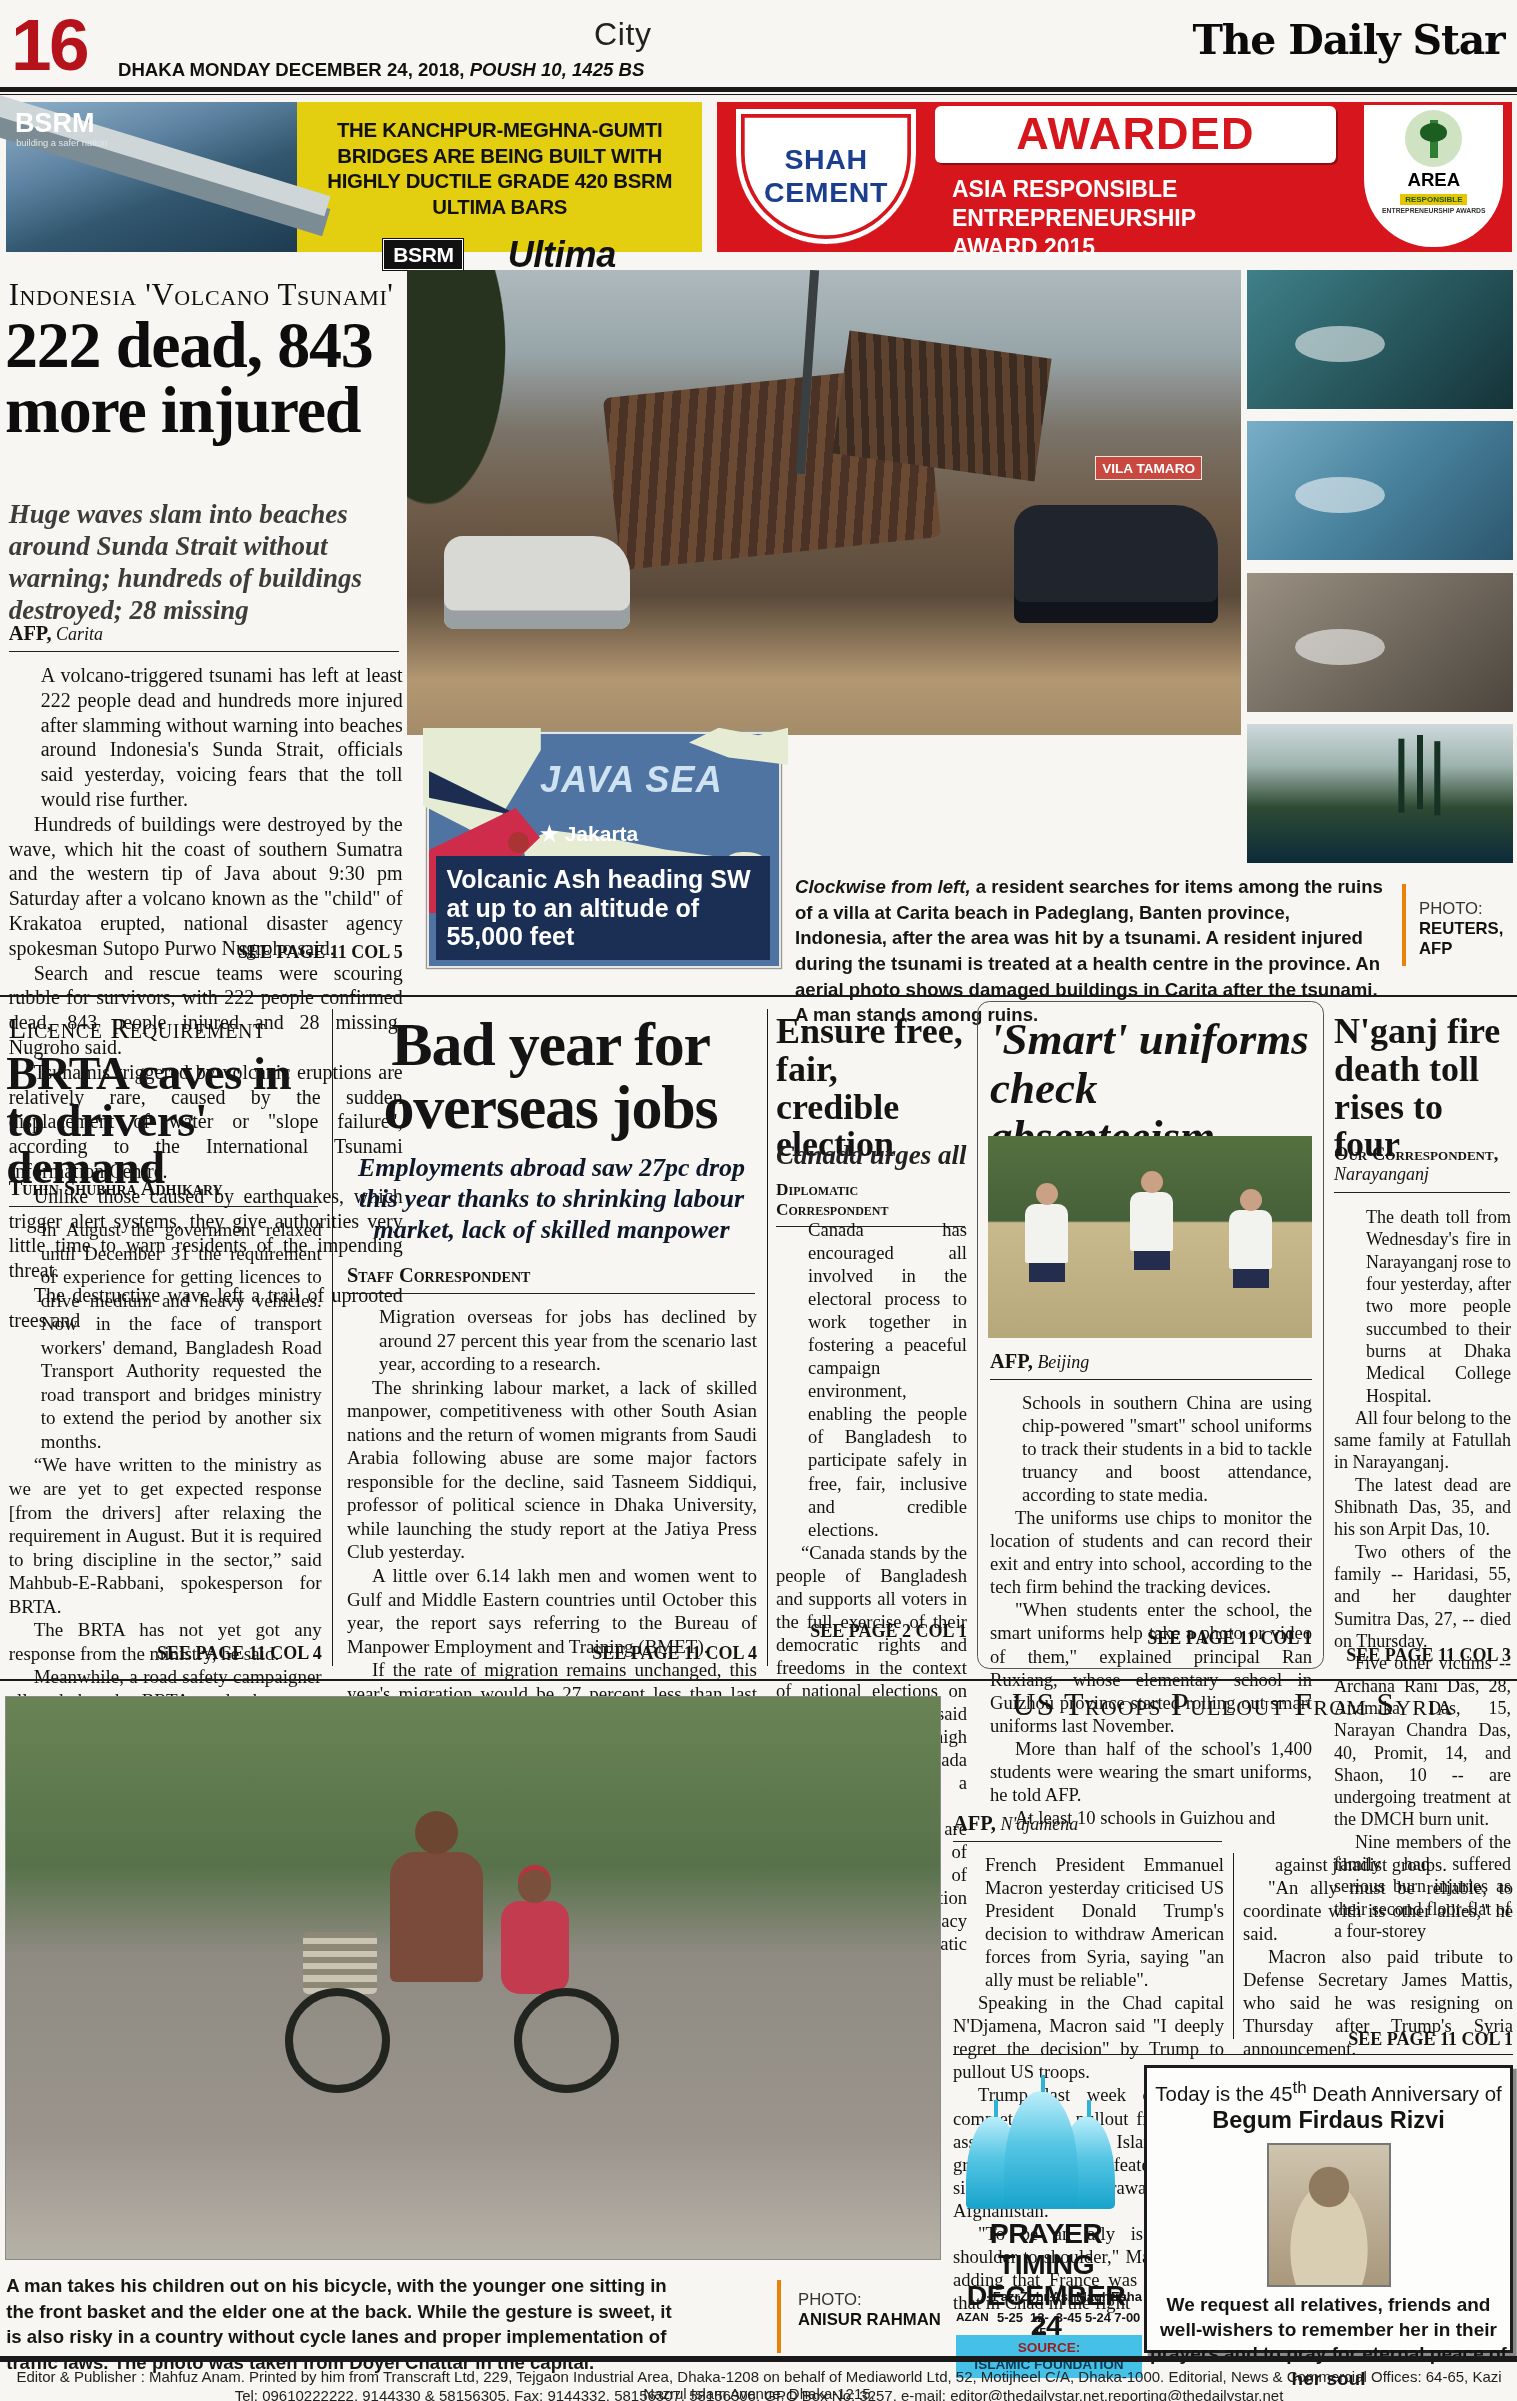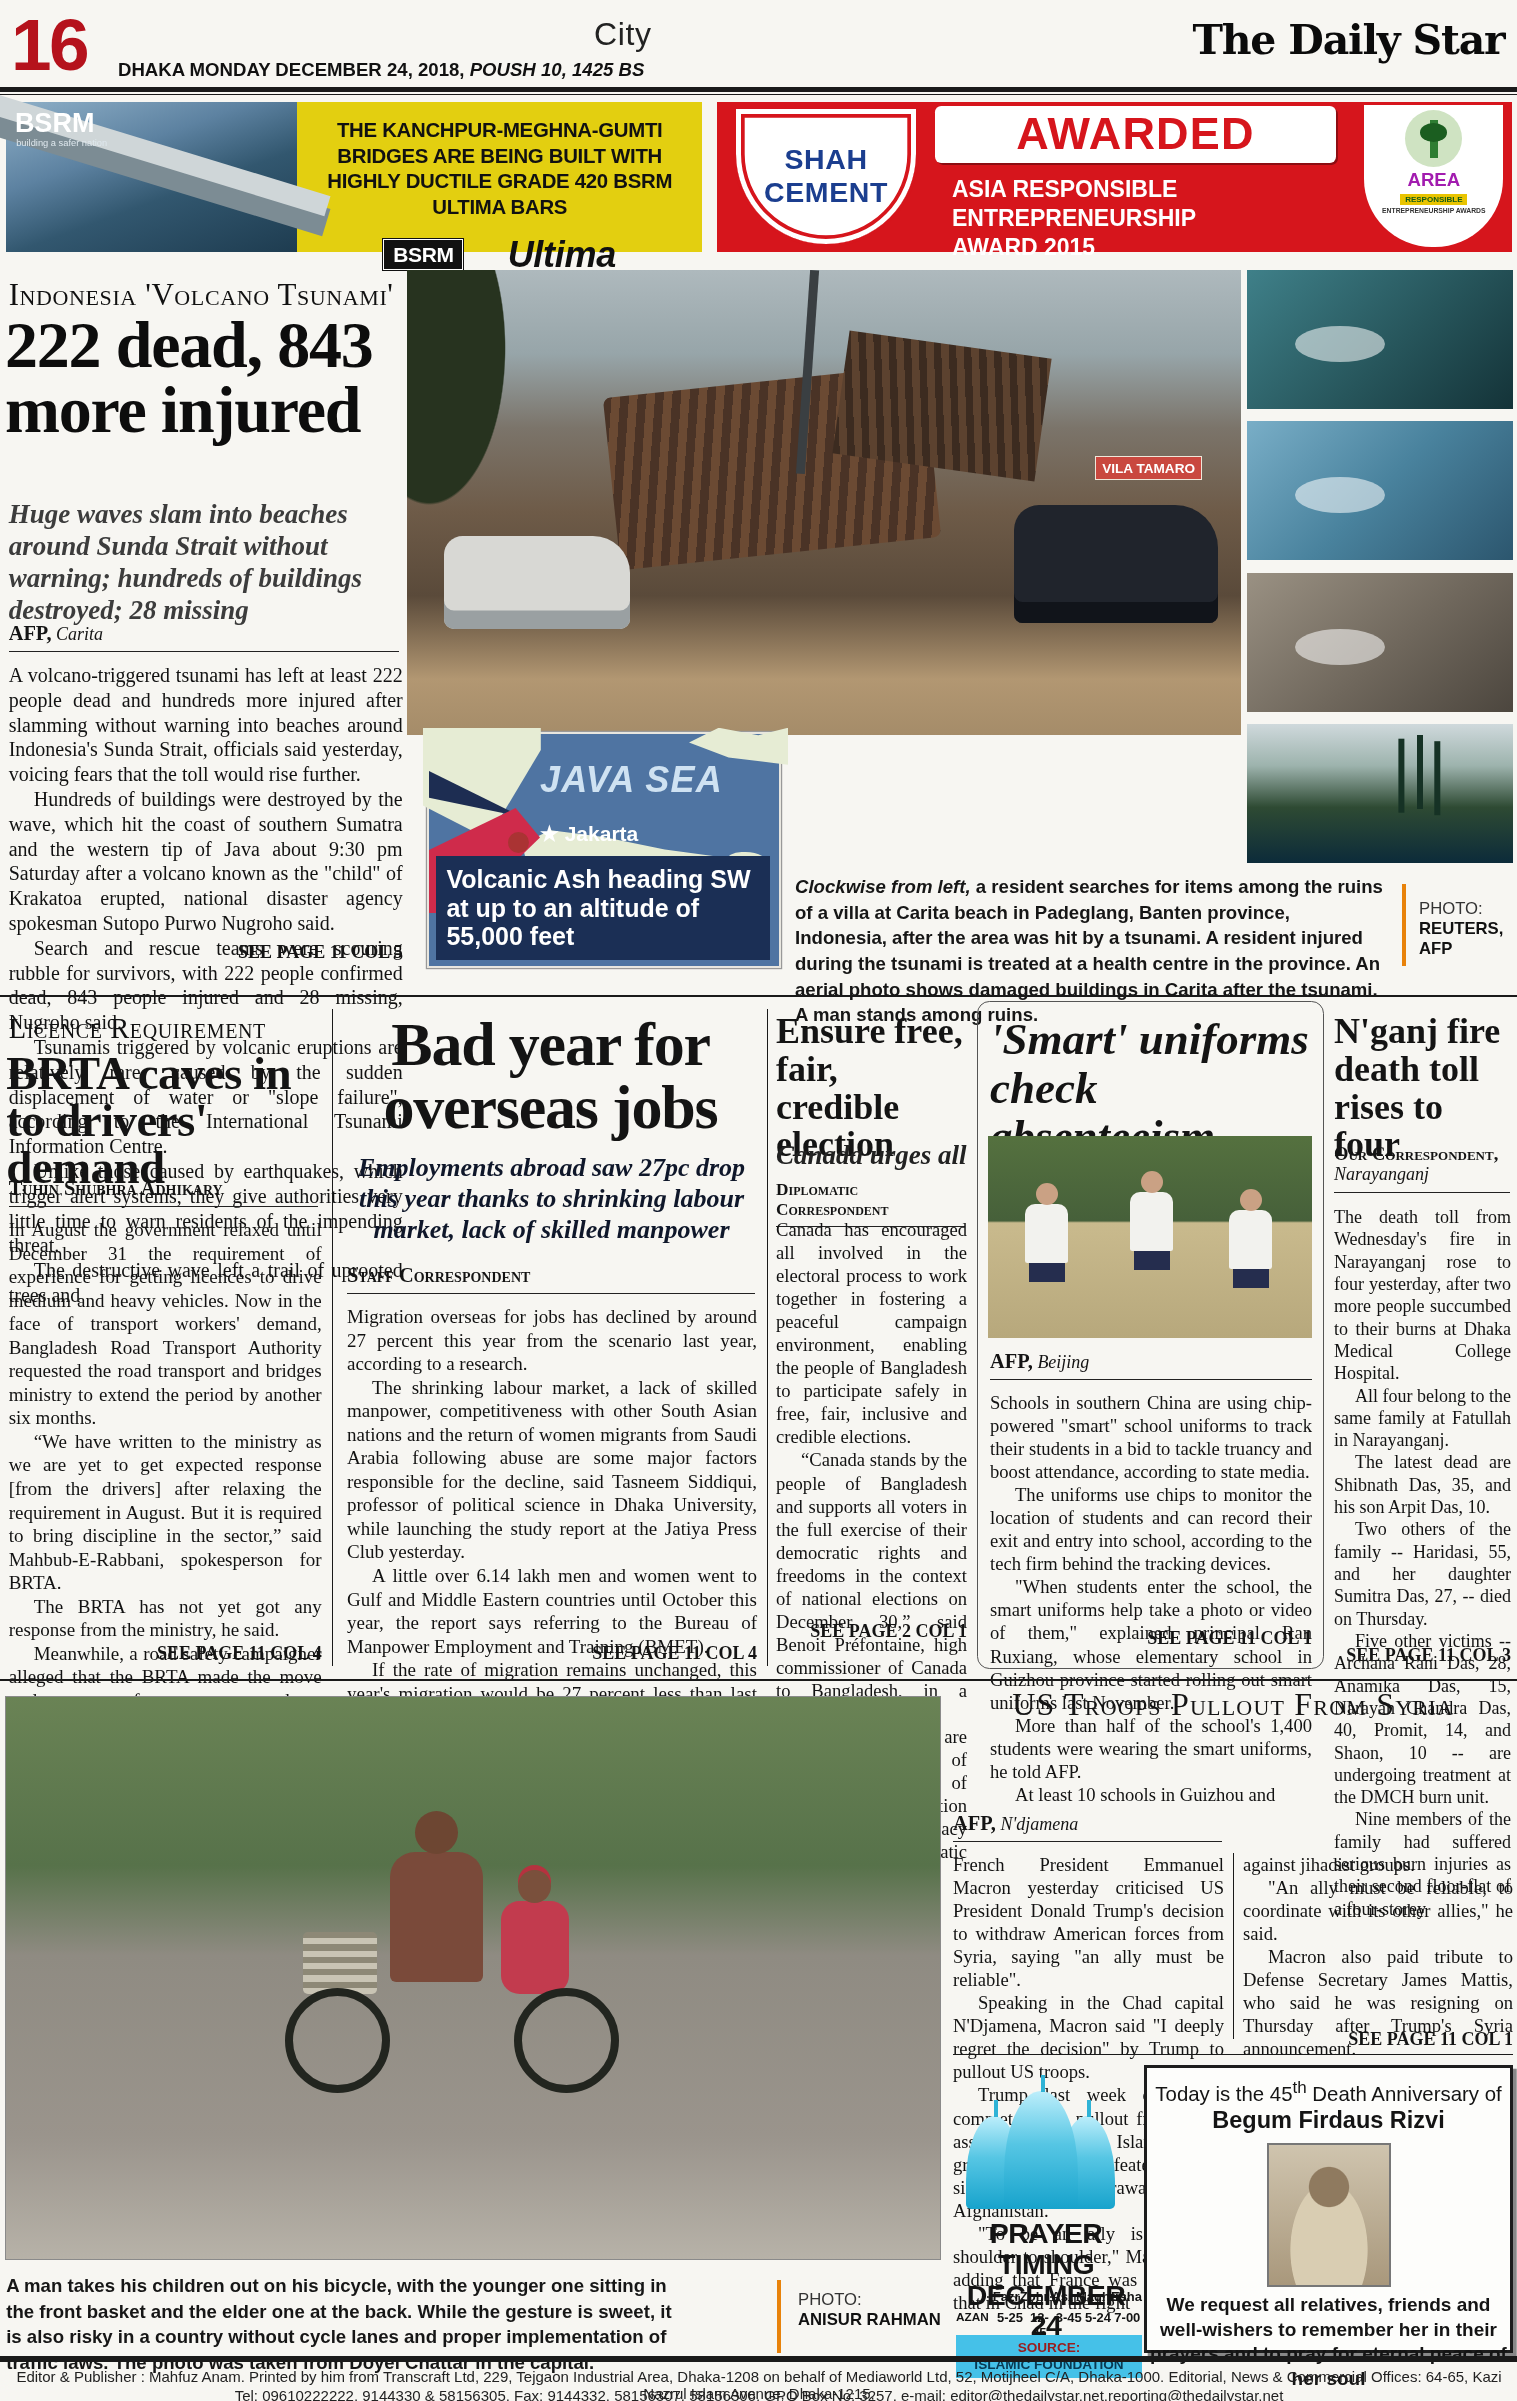--- a/index.html
+++ b/index.html
@@ -32,33 +32,33 @@
   .ad-red { left:717px; top:102px; width:795px; height:150px; background:#d6151c; }
   .shah-shield { position:absolute; left:16px; top:3.7px; width:186px; height:141px; background:#fff; border-radius:0 0 93px 93px; border:3.7px solid #d6151c; box-shadow:inset 0 0 0 5px #fff, inset 0 0 0 8.7px #d6151c; display:flex; flex-direction:column; align-items:center; justify-content:center; }
   .shah-t { font:bold 28.5px "Liberation Sans",sans-serif; color:#1b3e8f; letter-spacing:0.6px; }
   .awarded-band { position:absolute; left:218px; top:3.7px; width:401px; height:57px; background:#fff; border-radius:6.2px; box-shadow:1.9px 1.9px 0 #8c0d12; display:flex; align-items:center; justify-content:center; }
   .awarded-t { font:bold 45px "Liberation Sans",sans-serif; color:#d6151c; letter-spacing:1.2px; }
   .asia-lines { position:absolute; left:235px; top:73px; color:#fff; font:bold 23px/1.25 "Liberation Sans",sans-serif; }
   .area-shield { position:absolute; right:8.7px; top:2.5px; width:139px; height:142px; background:#fff; border-radius:0 0 68px 68px; display:flex; flex-direction:column; align-items:center; padding-top:5px; }
   .area-circle { width:57px; height:57px; border-radius:50%; background:#cfe3c2; position:relative; }
   .area-tree { position:absolute; left:25px; top:10px; width:7.4px; height:38px; background:#2e7d32; }
   .area-tree:before { content:""; position:absolute; left:-10px; top:3.7px; width:27px; height:18.6px; background:#1b5e20; border-radius:50%; }
-  .area-t { font:bold 18.6px "Liberation Sans",sans-serif; color:#a21caf; margin-top:2.5px; }
+  .area-t { font:bold 18.6px "Liberation Sans",sans-serif; color:#000000; margin-top:2.5px; }
   .area-strip { background:#e9c400; color:#145a14; font:bold 8px "Liberation Sans",sans-serif; padding:1.2px 5px; margin-top:2.5px; }
   .area-sub { font:bold 6.8px "Liberation Sans",sans-serif; color:#333; margin-top:2.5px; }
 
   
   .kicker { font:31px "Liberation Serif",serif; font-variant:small-caps; letter-spacing:0.6px; color:#111; }
   .headline-main { font:bold 66px/0.98 "Liberation Serif",serif; letter-spacing:-1.2px; color:#0d0d0d; }
   .deck { font:600 italic 27px/1.18 "Liberation Serif",serif; color:#3c3c3c; }
   .byline { font:bold 20.4px "Liberation Serif",serif; font-variant:small-caps; border-bottom:1.9px solid #222; padding-bottom:6.2px; }
   .byline .place { font:italic 18px "Liberation Serif",serif; font-variant:normal; font-weight:normal; }
   .body-txt { font:20px/1.24 "Liberation Serif",serif; text-align:justify; color:#121212; }
   .body-txt p { text-indent:25px; }
-  .body-txt p:first-child { text-indent:0; }
+  .body-txt p:first-child { text-indent:0;margin-left:32px; }
   .jump { font:bold 18px "Liberation Serif",serif; text-align:right; margin-top:3.7px; }
 
   .photo { position:absolute; }
   .ph-main { left:407px; top:270px; width:834px; height:465px; background:
       linear-gradient(180deg,#aeb9bd 0%,#97a5a9 18%,#7b746a 34%,#6e5b48 52%,#5a4a3a 70%,#b29772 88%,#a58c69 100%); }
   .roof { position:absolute; left:204px; top:111px; width:322px; height:173px; background:repeating-linear-gradient(100deg,#4a3326 0 8.7px,#6b4a33 8.7px 17.3px); transform:rotate(-6deg); border-radius:7.4px; }
   .roof2 { position:absolute; left:433px; top:74px; width:204px; height:124px; background:repeating-linear-gradient(80deg,#3c2b20 0 7.4px,#5c422f 7.4px 15px); transform:rotate(8deg); }
   .car-w { position:absolute; left:37px; top:266px; width:186px; height:93px; background:#d8d8d4; border-radius:18.6px 37px 10px 10px; box-shadow:inset 0 -18.6px 0 #9aa0a2; }
   .car-d { position:absolute; left:607px; top:235px; width:204px; height:118px; background:#20242c; border-radius:25px 43px 8.7px 8.7px; box-shadow:inset 0 -21px 0 #11141a; }
   .tree-l { position:absolute; left:0; top:0; width:111px; height:260px; background:radial-gradient(ellipse at 20% 30%,#27331f 0 60%,transparent 61%); }

